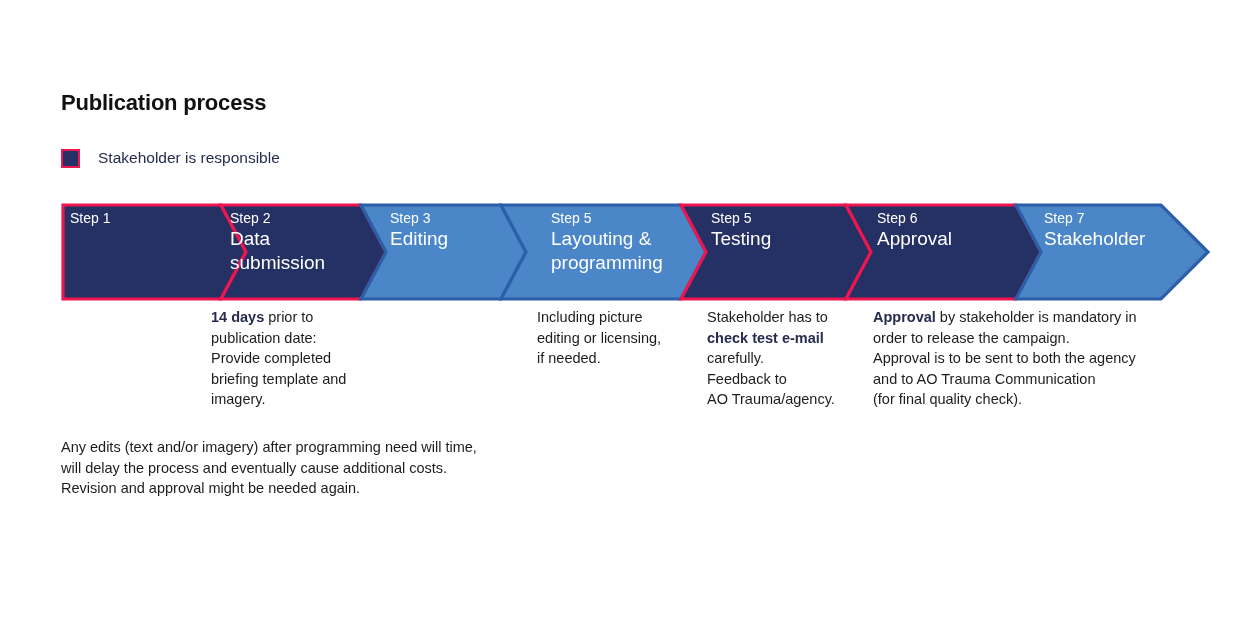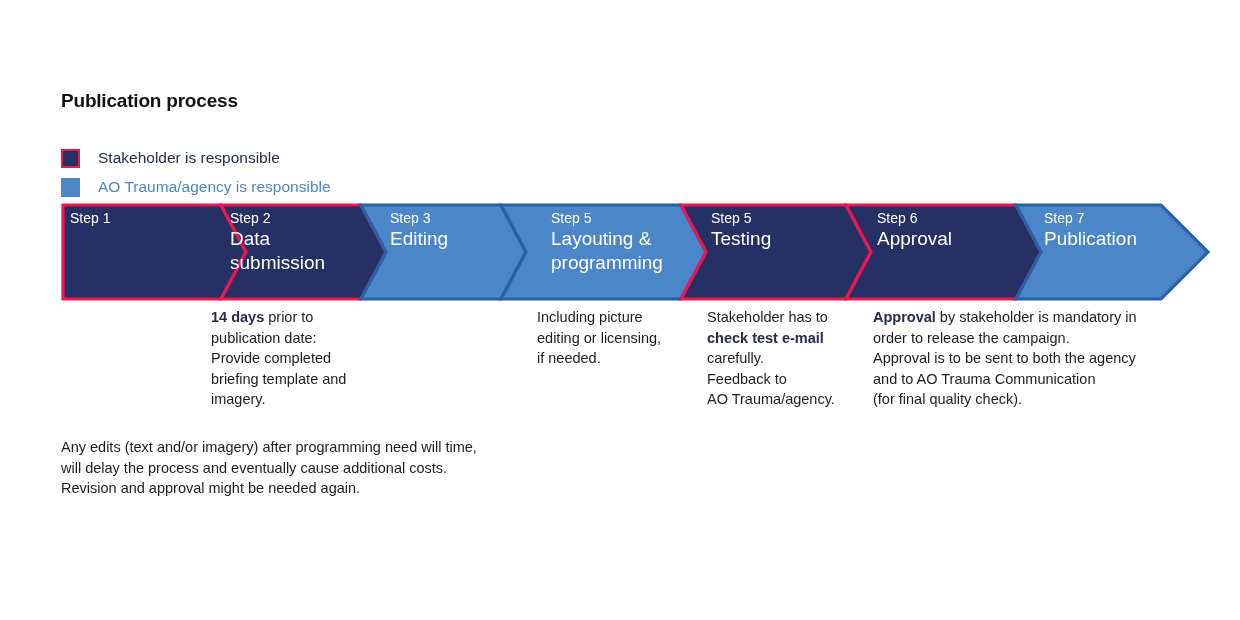--- a/index.html
+++ b/index.html
@@ -12,21 +12,21 @@
     height: 620px;
     position: relative;
     font-family: "Liberation Sans", sans-serif;
     -webkit-font-smoothing: antialiased;
   }
 
   #page-title {
     position: absolute;
     left: 61px;
     top: 90px;
-    font-size: 19px;
+    font-size: 22px;
     font-weight: bold;
     color: #111111;
     letter-spacing: -0.2px;
   }
 
   
   #legend {
     position: absolute;
     left: 61px;
     top: 146px;
@@ -114,24 +114,20 @@
 </head>
 <body>
 
 <div id="page-title">Publication process</div>
 
 <div id="legend">
   <div class="legend-row">
     <span class="legend-swatch stakeholder"></span>
     <span class="legend-label stakeholder">Stakeholder is responsible</span>
   </div>
-  <div class="legend-row">
-    <span class="legend-swatch agency"></span>
-    <span class="legend-label agency">AO Trauma/agency is responsible</span>
-  </div>
 </div>
 
 <div id="arrow-chain">
   <svg width="1150" height="98" viewBox="0 0 1150 98">
 
     <path d="M 2,2 L 160,2 L 185,49 L 160,96 L 2,96 Z" fill="#253064" stroke="#ED1651" stroke-width="3.2" stroke-linejoin="miter"></path>
 
     <path d="M 160,2 L 300,2 L 325,49 L 300,96 L 160,96 L 185,49 Z" fill="#253064" stroke="#ED1651" stroke-width="3.2" stroke-linejoin="miter"></path>
 
     <path d="M 300,2 L 440,2 L 465,49 L 440,96 L 300,96 L 325,49 Z" fill="#4A86C8" stroke="#2B5FA8" stroke-width="3.2" stroke-linejoin="miter"></path>
@@ -163,21 +159,21 @@
   <div class="step-label-group" style="left:650px; top:7px;">
     <div class="step-num">Step 5</div>
     <div class="step-name">Testing</div>
   </div>
   <div class="step-label-group" style="left:816px; top:7px;">
     <div class="step-num">Step 6</div>
     <div class="step-name">Approval</div>
   </div>
   <div class="step-label-group" style="left:983px; top:7px;">
     <div class="step-num">Step 7</div>
-    <div class="step-name">Publication</div>
+    <div class="step-name">Stakeholder</div>
   </div>
 </div>
 
 <div class="desc-block" style="left:211px; top:307px; width:200px;">
   <b>14 days</b><span> prior to<br>publication date:<br>Provide completed<br>briefing template and<br>imagery.</span>
 </div>
 
 <div class="desc-block" style="left:537px; top:307px; width:180px;">
   <span>Including picture<br>editing or licensing,<br>if needed.</span>
 </div>

